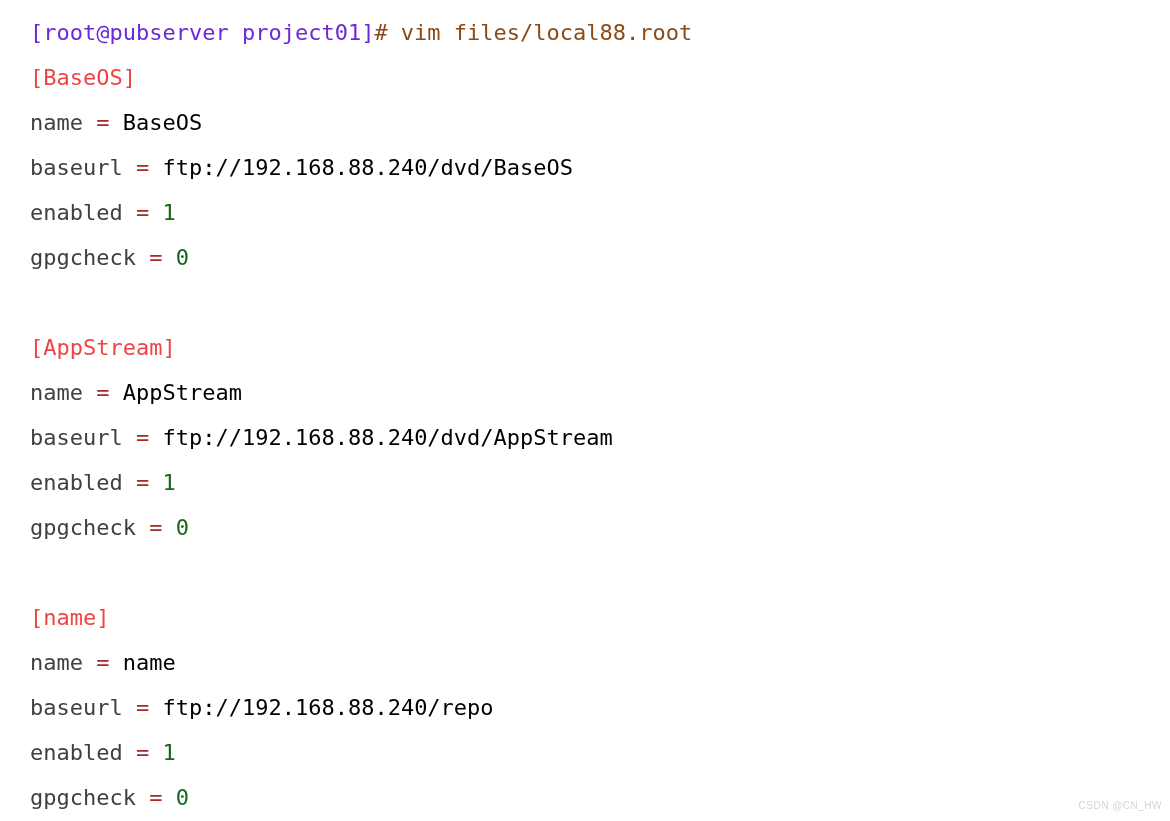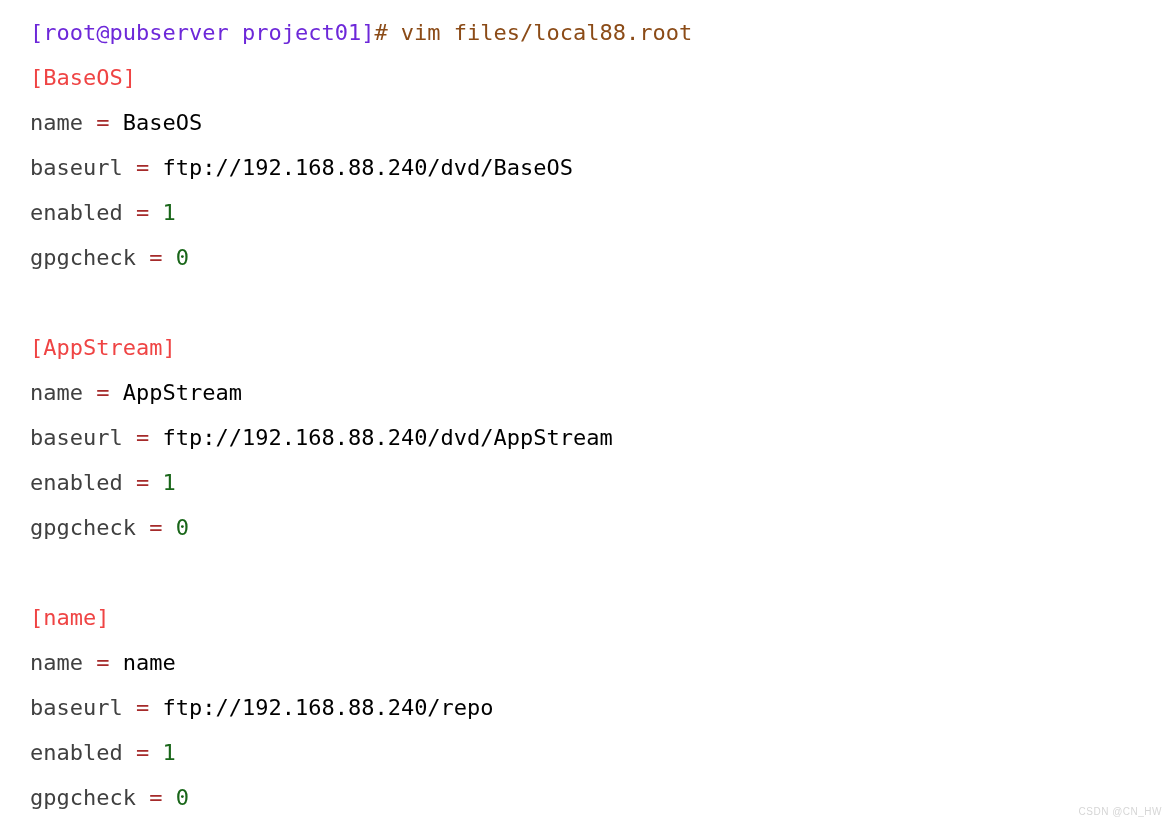--- a/index.html
+++ b/index.html
@@ -23,21 +23,21 @@
   .prompt    { color: #6d28d9; }
   .comment   { color: #8B4B17; }   
   .key       { color: #404040; }
   .eq        { color: #A52A2A; }   
   .str       { color: #000000; }
   .num       { color: #196619; }   
   .section   { color: #ef4444; }
   .watermark {
     position: absolute;
     right: 8px;
-    bottom: 4px;
+    bottom: 10px;
     font-family: sans-serif;
     font-size: 10px;
     color: #d6d6d6;
     letter-spacing: 0.5px;
   }
 </style>
 </head>
 <body>
 
 <pre class="terminal"><span class="prompt">[root@pubserver project01]</span><span class="comment">#</span><span class="comment"> vim files/local88.root</span>

